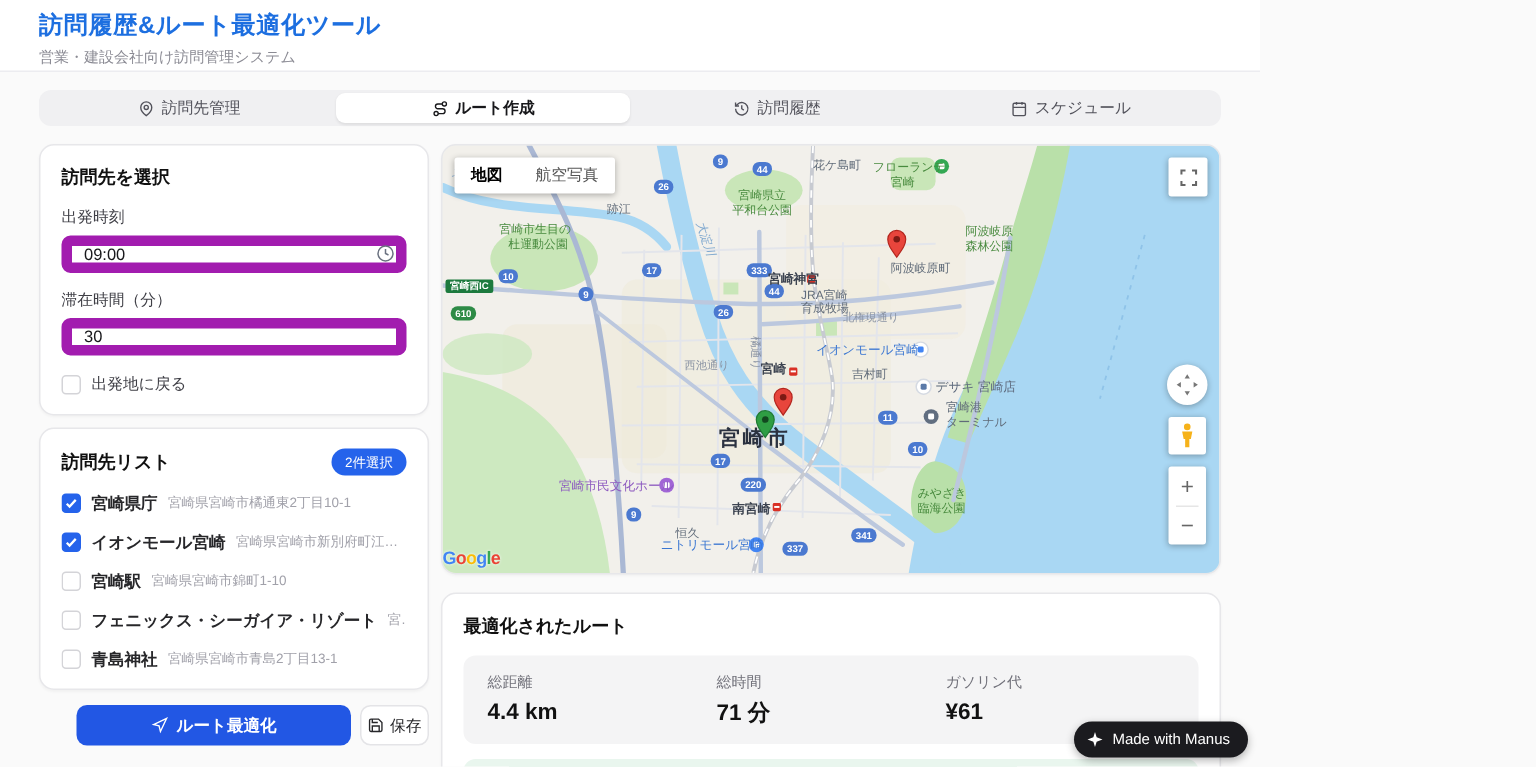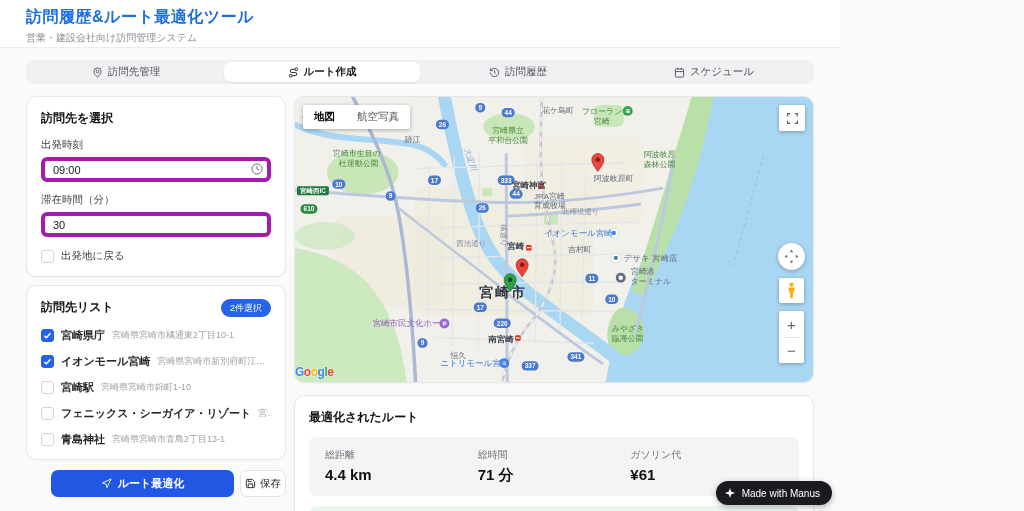--- a/index.html
+++ b/index.html
@@ -24,32 +24,32 @@
   .main { display:flex; gap:8px; }
   .left-col { width:260px; flex:none; }
   .right-col { flex:1; min-width:0; }
   .card { background:#fff; border:1px solid #e7e7ea; border-radius:10px; box-shadow:0 1px 2px rgba(0,0,0,.04); }
 
   
   .panel { padding:13px 14px; }
   .panel-title { font-size:12px; font-weight:bold; color:#111; }
   .field-label { font-size:10.5px; color:#3f3f46; margin-top:11px; margin-bottom:5px; }
   .input-wrap { position:relative; }
-  .text-input { width:100%; height:25px; border:4px solid #a21caf; border-radius:6px; font-size:11px; padding:0 8px; color:#18181b; background:#fff; font-family:inherit; outline:none; }
+  .text-input { width:100%; height:25px; border:7px solid #a21caf; border-radius:6px; font-size:11px; padding:0 8px; color:#18181b; background:#fff; font-family:inherit; outline:none; }
   .input-icon { position:absolute; right:8px; top:6px; width:12px; height:12px; color:#6b7280; }
   .check-row { display:flex; align-items:center; gap:7px; margin-top:12px; }
   .checkbox { width:13px; height:13px; border:1px solid #d4d4d8; border-radius:3px; background:#fff; flex:none; position:relative; }
   .checkbox.checked { background:#2563eb; border-color:#2563eb; }
   .checkbox svg { position:absolute; inset:1px; width:9px; height:9px; display:none; }
   .checkbox.checked svg { display:block; }
   .check-label { font-size:10.5px; color:#3f3f46; }
 
   
   .visit-card { margin-top:8px; padding:13px 14px 12px; }
-  .visit-head { display:flex; align-items:flex-start; justify-content:space-between; }
+  .visit-head { display:flex; align-items:center; justify-content:space-between; }
   .badge-pill { background:#2563eb; color:#fff; font-size:9px; padding:2.5px 9px; border-radius:999px; }
   .visit-item { display:flex; align-items:center; gap:7px; margin-top:11px; white-space:nowrap; overflow:hidden; }
   .visit-name { font-size:11px; font-weight:bold; color:#27272a; flex:none; }
   .visit-addr { font-size:9px; color:#a1a1aa; overflow:hidden; text-overflow:ellipsis; }
 
   
   .actions { display:flex; gap:6px; margin-top:10px; }
   .btn-primary { flex:1; height:27px; background:#2257e4; color:#fff; border:none; border-radius:7px; font-size:11px; font-weight:bold; display:flex; align-items:center; justify-content:center; gap:6px; cursor:pointer; font-family:inherit;margin-left:25px; }
   .btn-secondary { width:46px; height:27px; background:#fff; border:1px solid #e4e4e7; border-radius:7px; font-size:10.5px; color:#27272a; display:flex; align-items:center; justify-content:center; gap:4px; cursor:pointer; font-family:inherit; }
   .btn-primary svg, .btn-secondary svg { width:11px; height:11px; }

